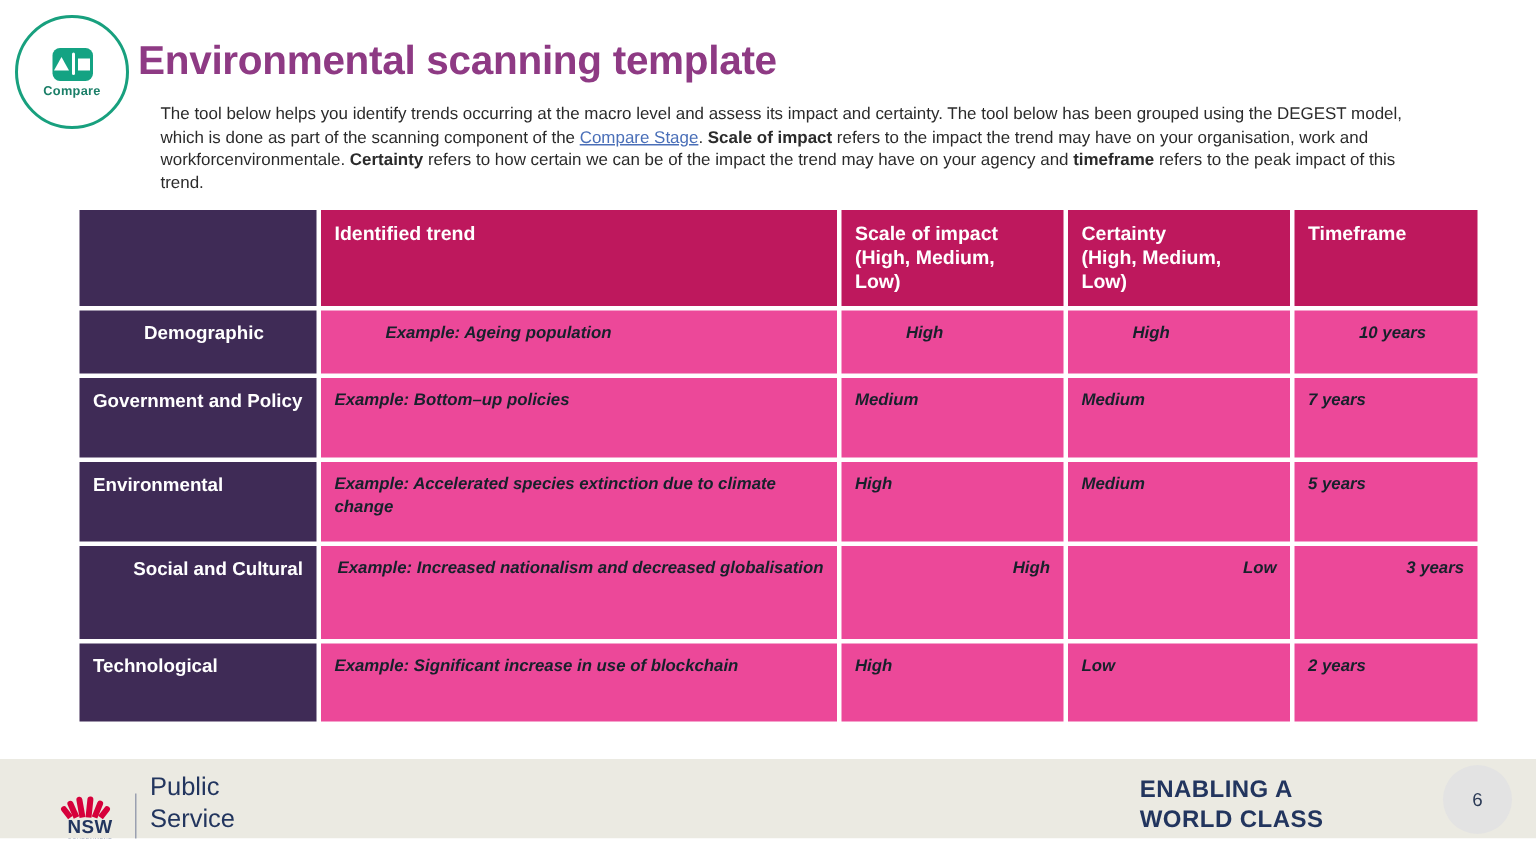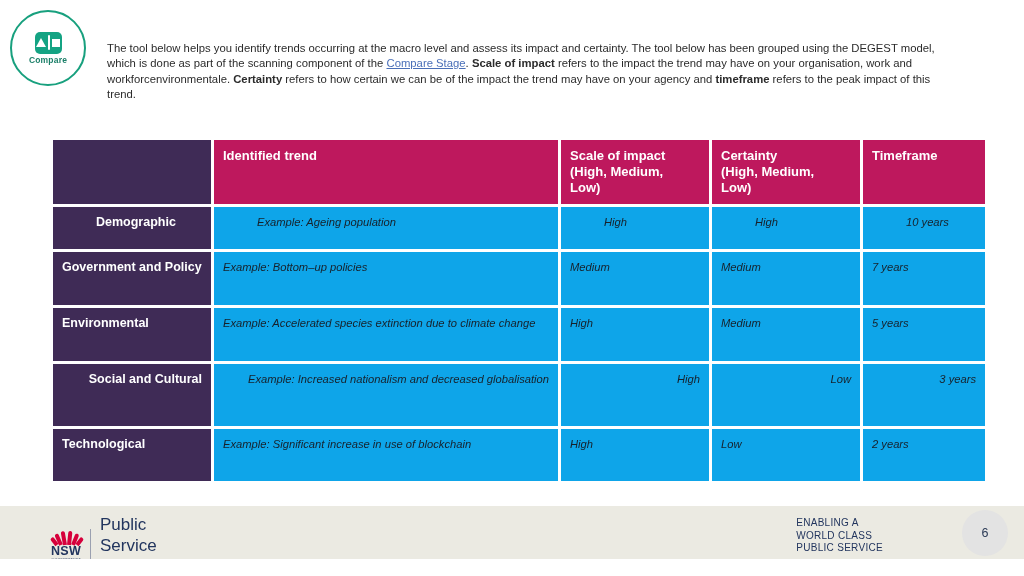--- a/index.html
+++ b/index.html
@@ -136,25 +136,26 @@
   .th-cell.blank { background: #3f2b56; }
 
   .cat-cell {
     background: #3f2b56;
     color: #ffffff;
     font-size: 12.5px;
     font-weight: bold;
     line-height: 1.22;
   }
   .val-cell {
-    background: #0ea5e9;
+    background: #ec4899;
     color: #17212b;
     font-size: 11.2px;
     font-style: italic;
     line-height: 1.34;
+    font-weight: bold;
   }
 
   .r1 td { height: 42px; padding-left: 43px; }
   .r2 td { height: 43px; }
   .r3 td { height: 53px; margin-left: 48px; }
   .r4 td { height: 53px; }
   .r5 td { height: 62px; text-align: right; }
   .r6 td { height: 52px; }
 
   
@@ -170,21 +171,21 @@
     position: absolute;
     left: 45px;
     top: 8px;
     display: flex;
     align-items: center;
     gap: 9px;
   }
   .nsw-block {
     display: flex;
     flex-direction: column;
-    align-items: flex-end;
+    align-items: flex-start;
     width: 36px;
   }
   .waratah {
     width: 26px;
     height: 16px;
     position: relative;
   }
   .waratah span {
     position: absolute;
     bottom: 0;
@@ -213,24 +214,24 @@
     background: #9aa0b0;
   }
   .psc-text {
     font-size: 17px;
     color: #22355e;
     line-height: 1.24;
     font-weight: normal;
   }
   .tagline {
     position: absolute;
-    right: 141px;
+    right: 126px;
     top: 11px;
-    font-size: 10px;
-    font-weight: normal;
+    font-size: 16px;
+    font-weight: bold;
     color: #22355e;
     line-height: 1.26;
     letter-spacing: 0.3px;
     text-align: left;
   }
   .page-circle {
     position: absolute;
     right: 16px;
     bottom: 20px;
     width: 46px;
@@ -260,20 +261,21 @@
   <div class="logo-badge">
     <div class="logo-mark">
       <span class="logo-tri"></span>
       <span class="logo-bar"></span>
       <span class="logo-sq"></span>
     </div>
     <div class="logo-text">Compare</div>
   </div>
 
   <div class="header">
+    <h1 class="slide-title">Environmental scanning template</h1>
     <p class="slide-desc"><span>The tool below helps you identify trends occurring at the macro level and assess its impact and certainty. The tool below has been grouped using the DEGEST model, which is done as part of the scanning component of the </span><span class="desc-link">Compare Stage</span><span>. </span><b>Scale of impact</b><span> refers to the impact the trend may have on your organisation, work and workforcenvironmentale. </span><b>Certainty</b><span> refers to how certain we can be of the impact the trend may have on your agency and </span><b>timeframe</b><span> refers to the peak impact of this trend.</span></p>
   </div>
 
   <table class="trend-table">
     <colgroup>
       <col class="col-cat">
         <col class="col-trend">
         <col class="col-scale">
         <col class="col-cert">
         <col class="col-time">

